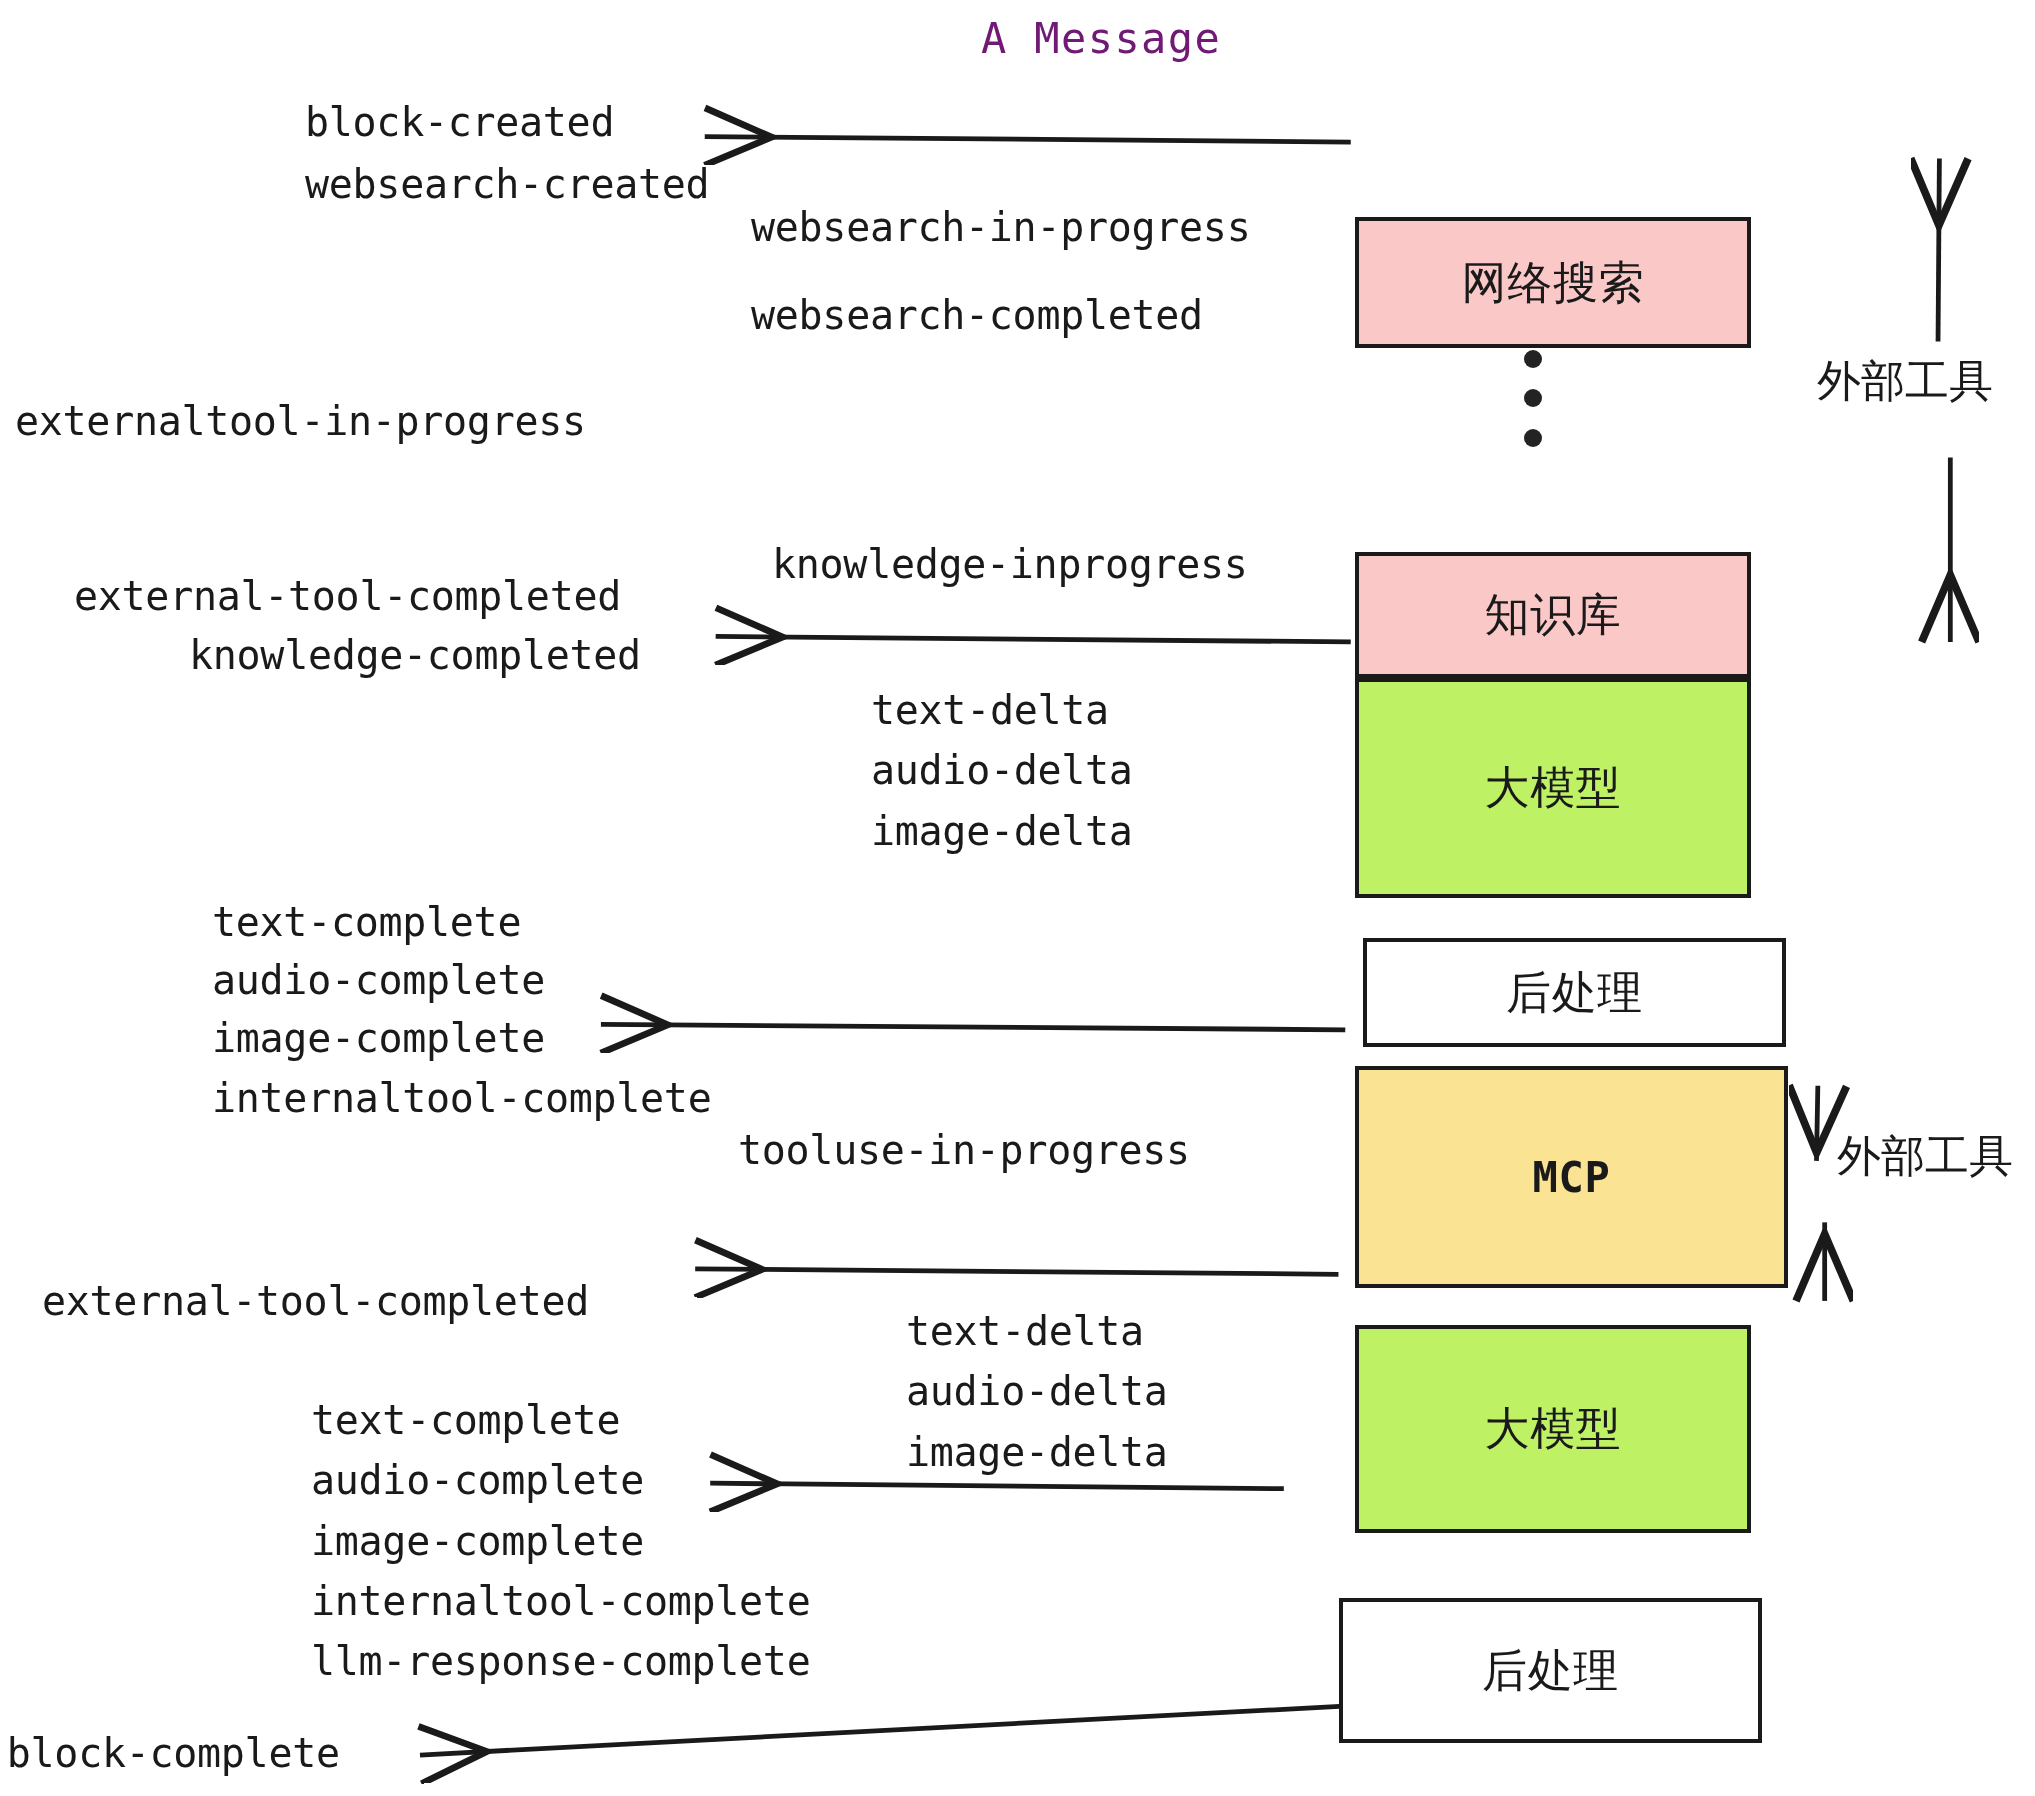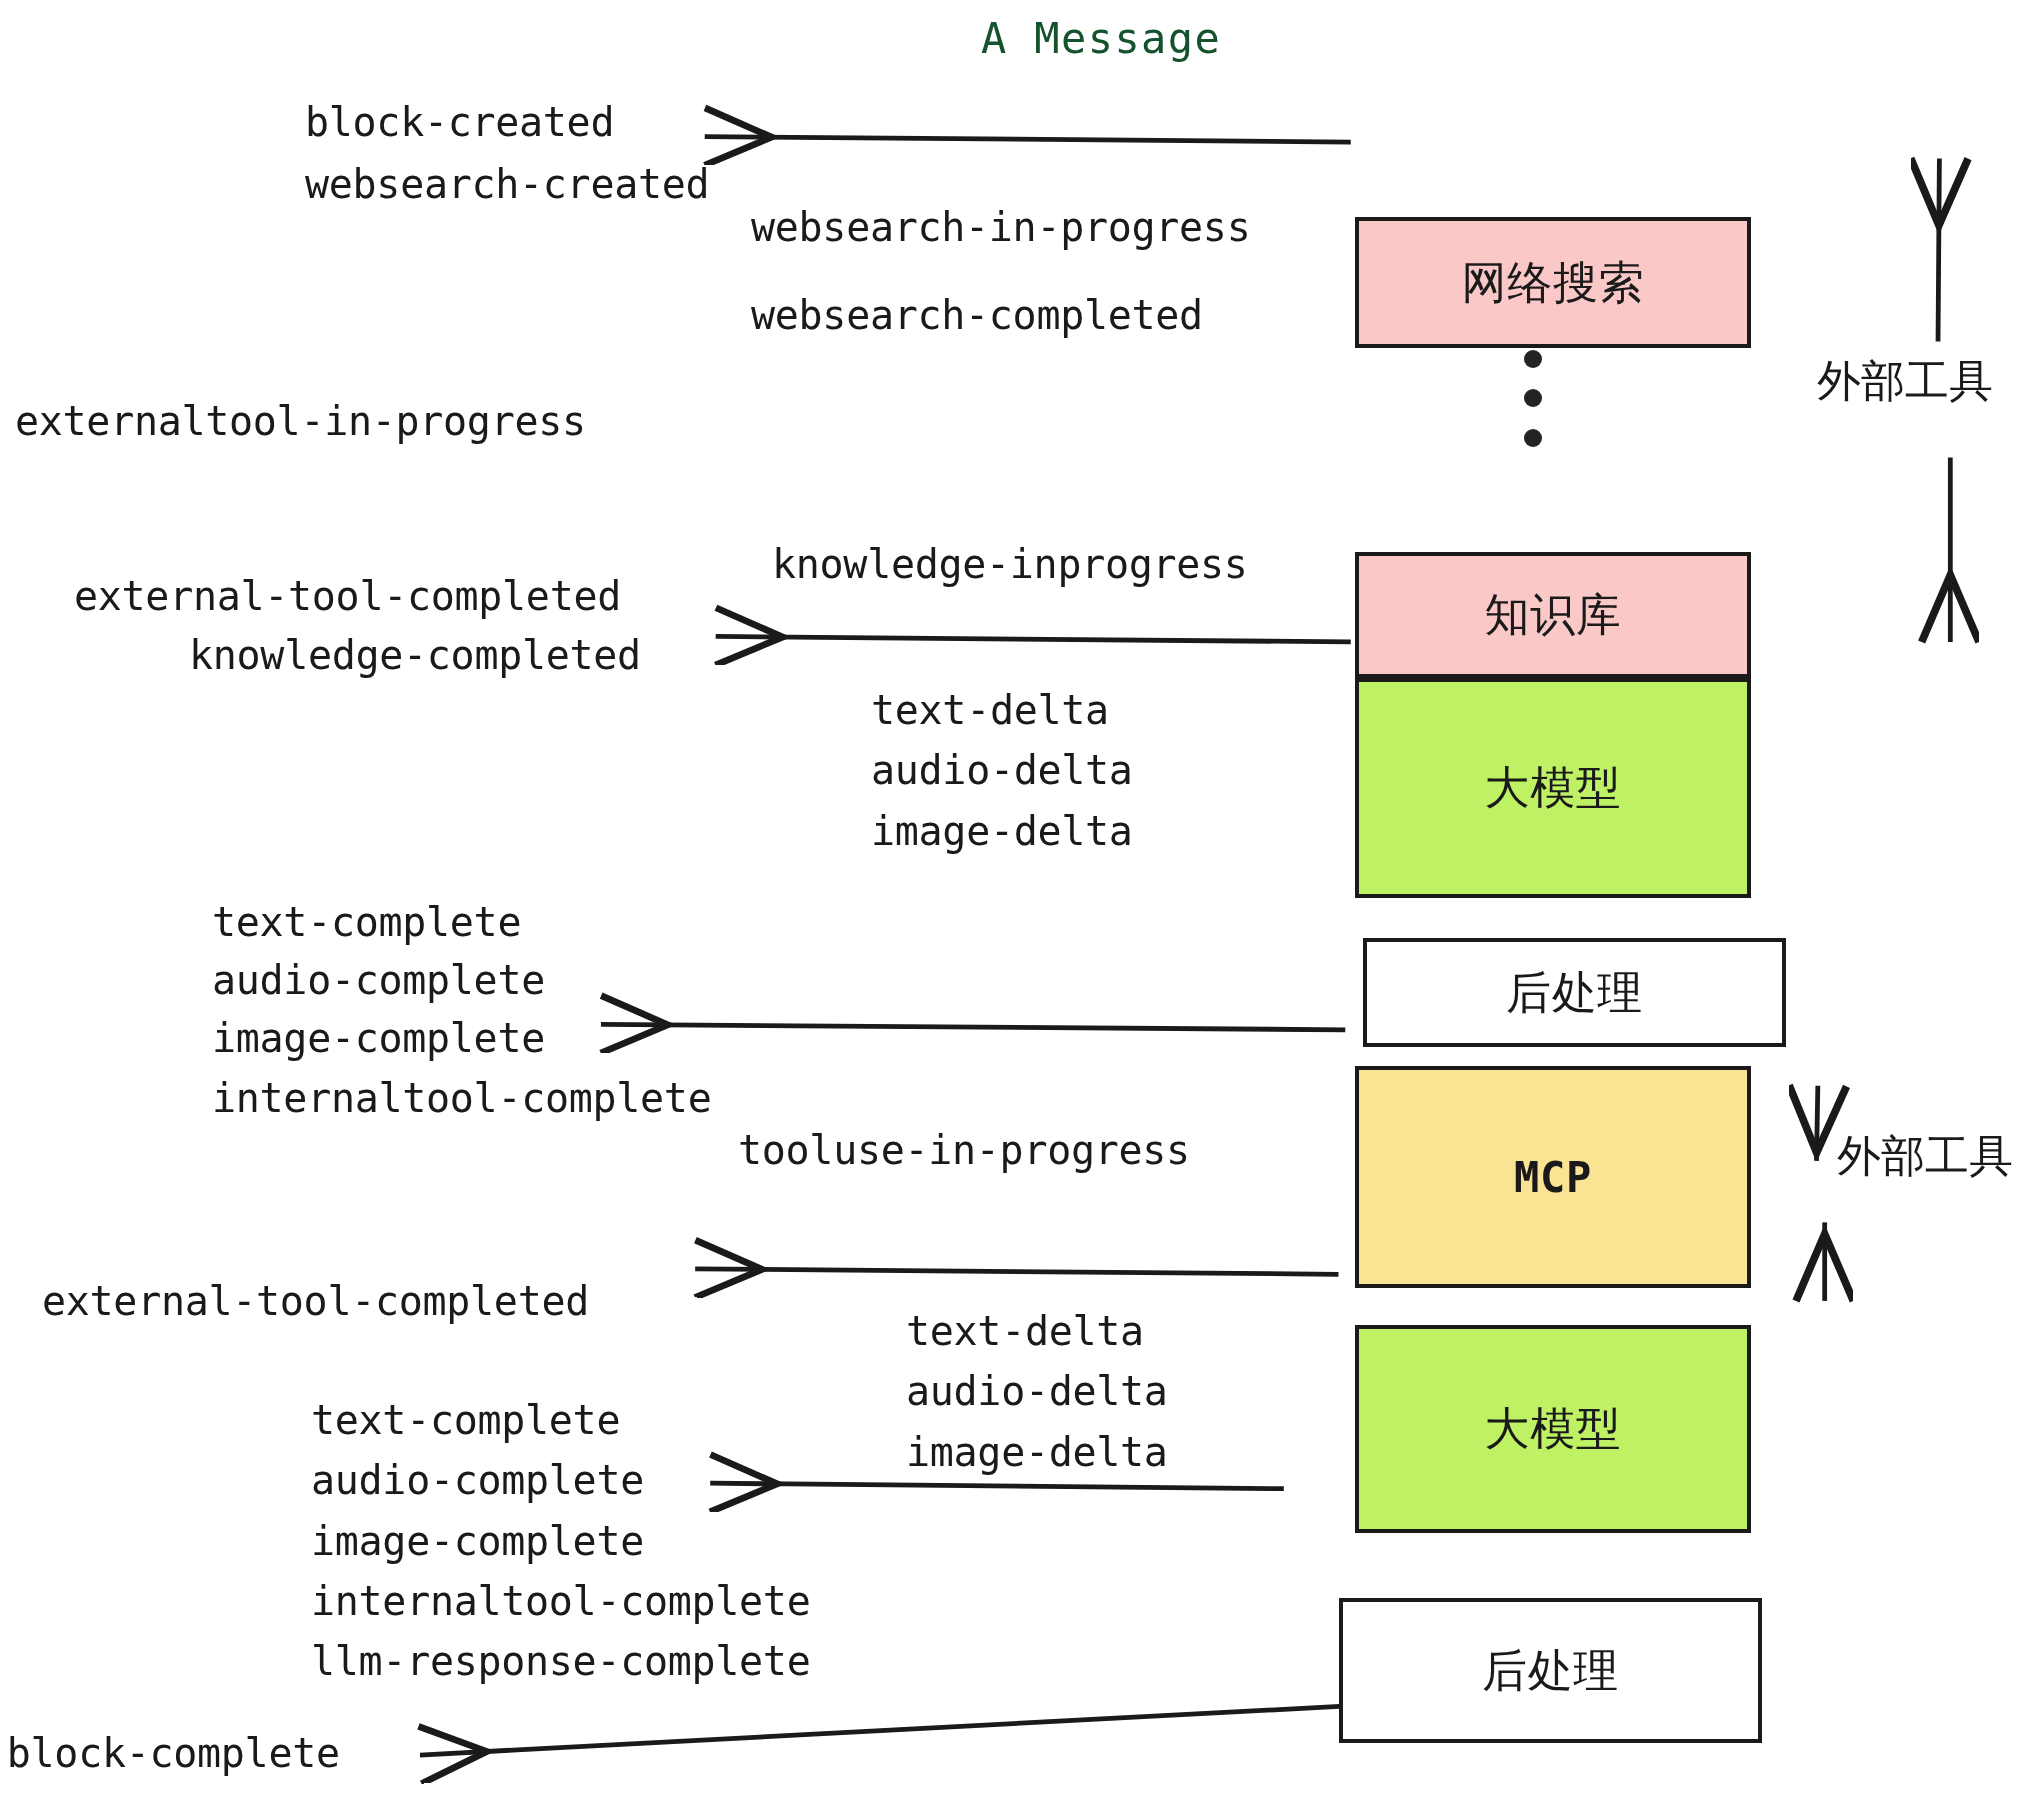--- a/index.html
+++ b/index.html
@@ -24,21 +24,21 @@
     line-height:1;
     white-space:nowrap;
     color:#1a1a1a;
   }
   .title{
     position:absolute;
     font-family:"DejaVu Sans Mono","Liberation Mono",monospace;
     font-size:42px;
     letter-spacing:1.4px;
     white-space:nowrap;
-    color:#14532d;
+    color:#701a75;
   }
   
   .box{
     position:absolute;
     box-sizing:border-box;
     border:4.8px solid #1a1a1a;
     display:flex;
     align-items:center;
     justify-content:center;
     font-family:"DejaVu Sans","Liberation Sans",sans-serif;
@@ -164,21 +164,21 @@
   </div>
 
   <div class="box green" style="left:1355px;top:640px;width:396px;height:220px;">
     <span>大模型</span>
   </div>
 
   <div class="box white" style="left:1363px;top:900px;width:423px;height:109px;">
     <span>后处理</span>
   </div>
 
-  <div class="box yellow mcp" style="left:1355px;top:1028px;width:396px;height:222px;">
+  <div class="box yellow mcp" style="left:1355px;top:1028px;width:433px;height:222px;">
     <span>MCP</span>
   </div>
 
   <div class="box green" style="left:1355px;top:1287px;width:396px;height:208px;">
     <span>大模型</span>
   </div>
 
   <div class="box white" style="left:1339px;top:1560px;width:423px;height:145px;">
     <span>后处理</span>
   </div>

